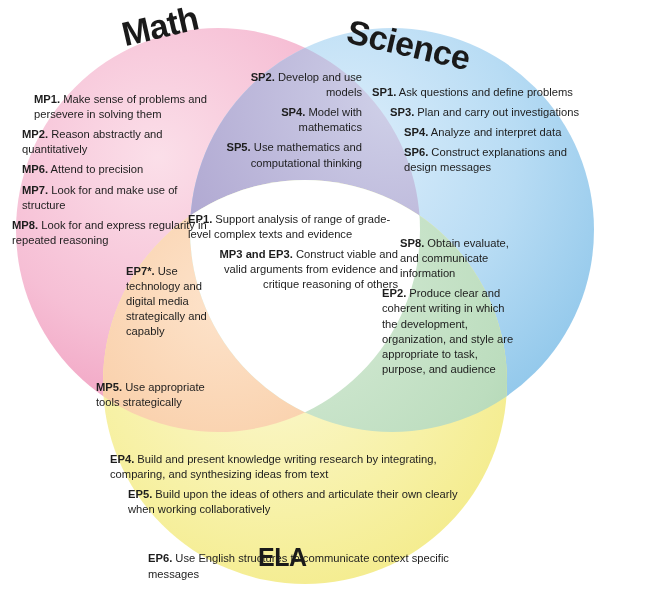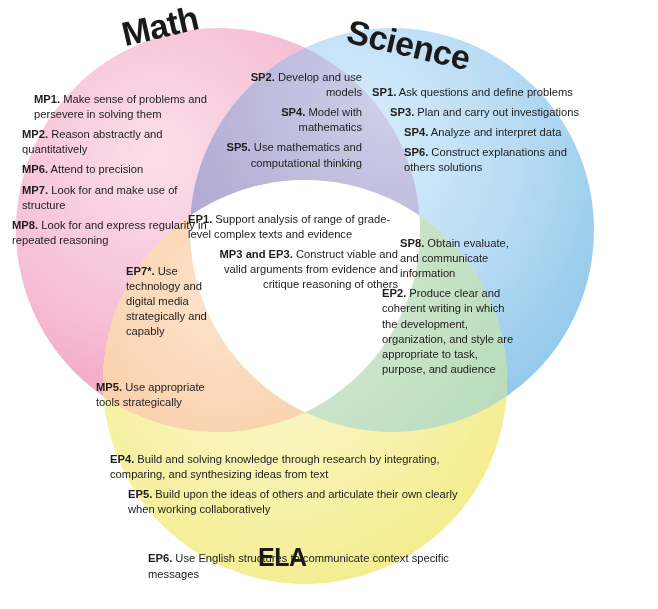--- a/index.html
+++ b/index.html
@@ -227,25 +227,25 @@
         <p class="i1"><b>MP2.</b><span> Reason abstractly and quantitatively</span></p>
         <p class="i1"><b>MP6.</b><span> Attend to precision</span></p>
         <p class="i1"><b>MP7.</b><span> Look for and make use of structure</span></p>
         <p class="i0"><b>MP8.</b><span> Look for and express regularity in repeated reasoning</span></p>
       </div>
 
     <div class="text-block" id="science-text">
         <p class="i0"><b>SP1.</b><span> Ask questions and define problems</span></p>
         <p class="i1"><b>SP3.</b><span> Plan and carry out investigations</span></p>
         <p class="i2"><b>SP4.</b><span> Analyze and interpret data</span></p>
-        <p class="i2"><b>SP6.</b><span> Construct explanations and others solutions</span></p>
+        <p class="i2"><b>SP6.</b><span> Construct explanations and design messages</span></p>
       </div>
 
     <div class="text-block" id="ela-text">
-        <p class="i0"><b>EP4.</b><span> Build and solving knowledge through research by integrating, comparing, and synthesizing ideas from text</span></p>
+        <p class="i0"><b>EP4.</b><span> Build and present knowledge writing research by integrating, comparing, and synthesizing ideas from text</span></p>
         <p class="i1"><b>EP5.</b><span> Build upon the ideas of others and articulate their own clearly when working collaboratively</span></p>
         <p class="i2"><b>EP6.</b><span> Use English structures to communicate context specific messages</span></p>
       </div>
 
     <div class="text-block" id="math-science-text">
         <p class="i0"><b>SP2.</b><span> Develop and use models</span></p>
         <p class="i1"><b>SP4.</b><span> Model with mathematics</span></p>
         <p class="i2"><b>SP5.</b><span> Use mathematics and computational thinking</span></p>
       </div>
 

